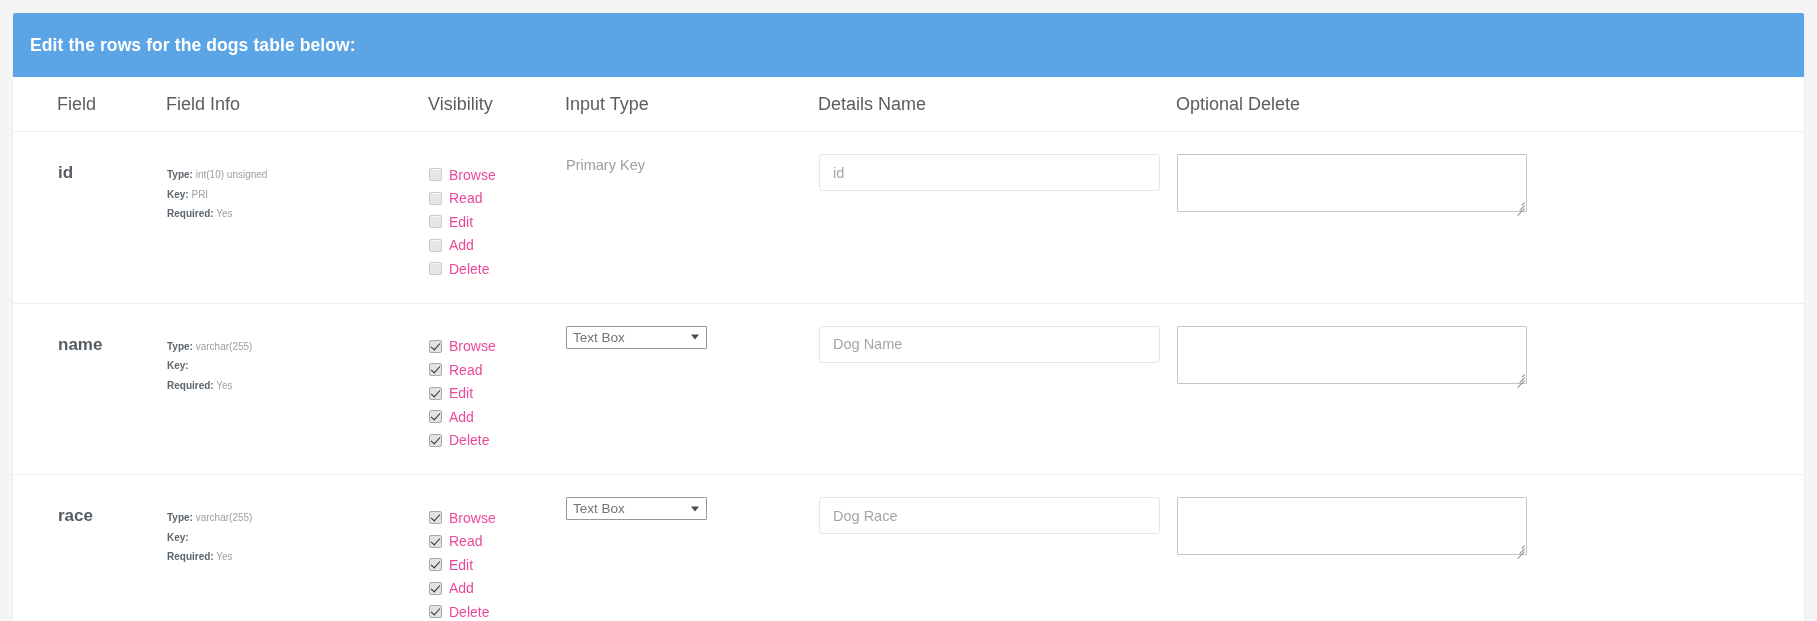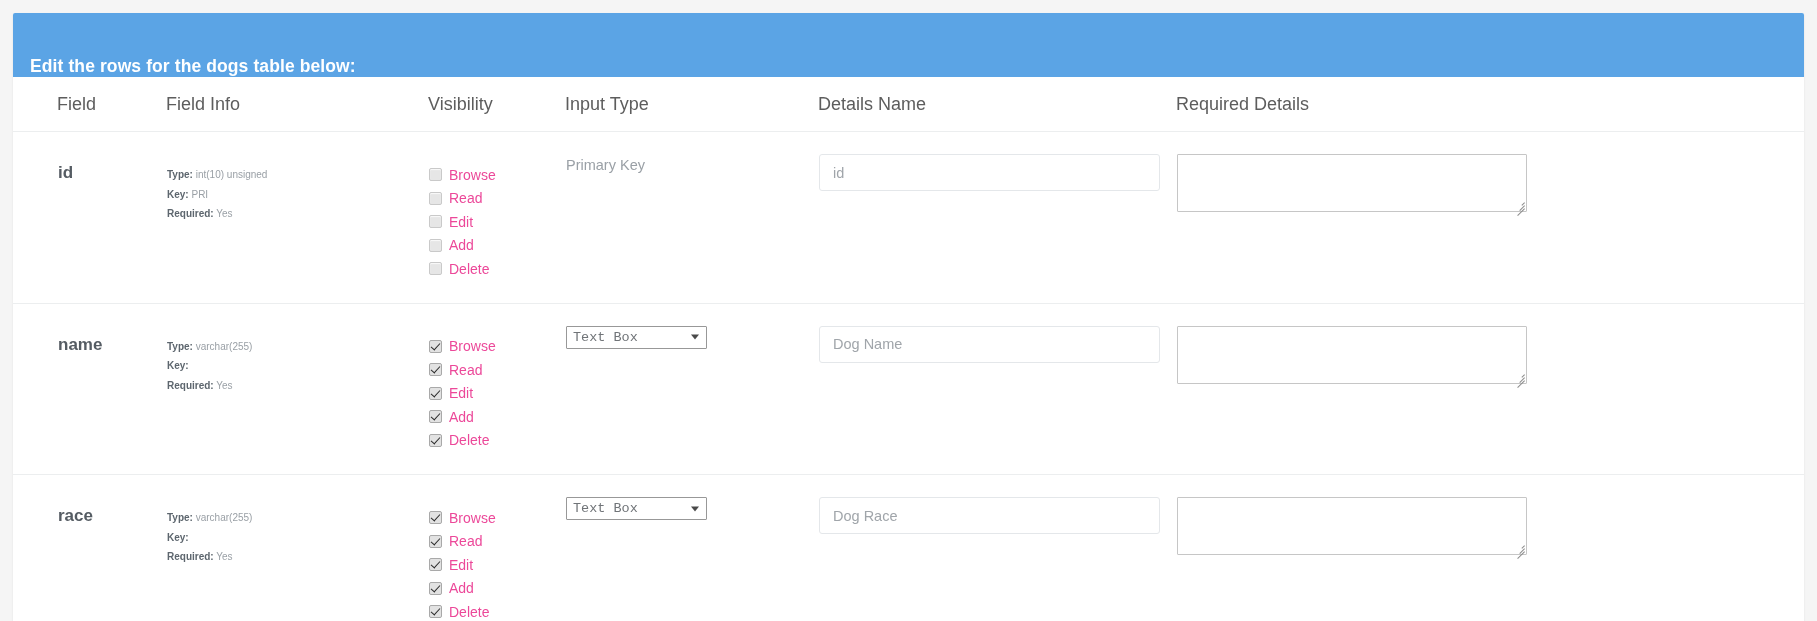--- a/index.html
+++ b/index.html
@@ -25,21 +25,21 @@
     background: #ffffff;
     border-radius: 2px;
     box-shadow: 0 1px 2px rgba(0,0,0,0.10);
     overflow: hidden;
   }
 
   .card-header {
     background: #5ba4e5;
     height: 64px;
     display: flex;
-    align-items: flex-end;
+    align-items: center;
     padding: 0 17px;
   }
   .card-header-title {
     color: #ffffff;
     font-size: 17.5px;
     font-weight: bold;
     letter-spacing: 0.1px;
   }
 
   table.rows-table {
@@ -153,21 +153,21 @@
 
   select.type-select {
     -webkit-appearance: none;
     -moz-appearance: none;
     appearance: none;
     width: 141px;
     height: 23px;
     border: 1px solid #989898;
     border-radius: 1px;
     background: #ffffff;
-    font-family: Liberation Mono, monospace;
+    font-family: Liberation Sans, sans-serif;
     font-size: 13.5px;
     color: #707478;
     padding: 0 1px 0 6px;
     line-height: 21px;
   }
   .select-wrap {
     position: relative;
     display: inline-block;
   }
   .select-arrow {
@@ -252,21 +252,21 @@
         <col class="c-displayname">
         <col class="c-optional">
       </colgroup>
       <thead>
         <tr>
           <th class="th-field">Field</th>
           <th class="th-fieldinfo">Field Info</th>
           <th class="th-visibility">Visibility</th>
           <th class="th-inputtype">Input Type</th>
           <th class="th-displayname">Details Name</th>
-          <th class="th-optional">Required Details</th>
+          <th class="th-optional">Optional Delete</th>
         </tr>
       </thead>
       <tbody>
 
         <tr>
           <td>
             <div class="field-name">id</div>
           </td>
           <td>
             <div class="field-info">

